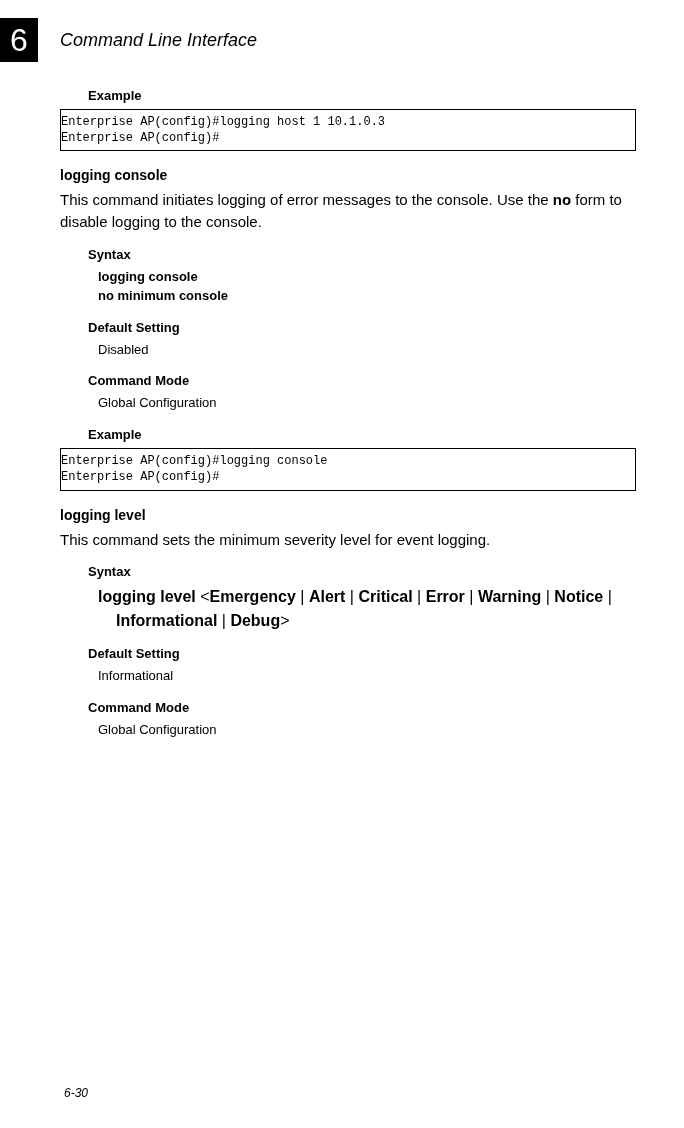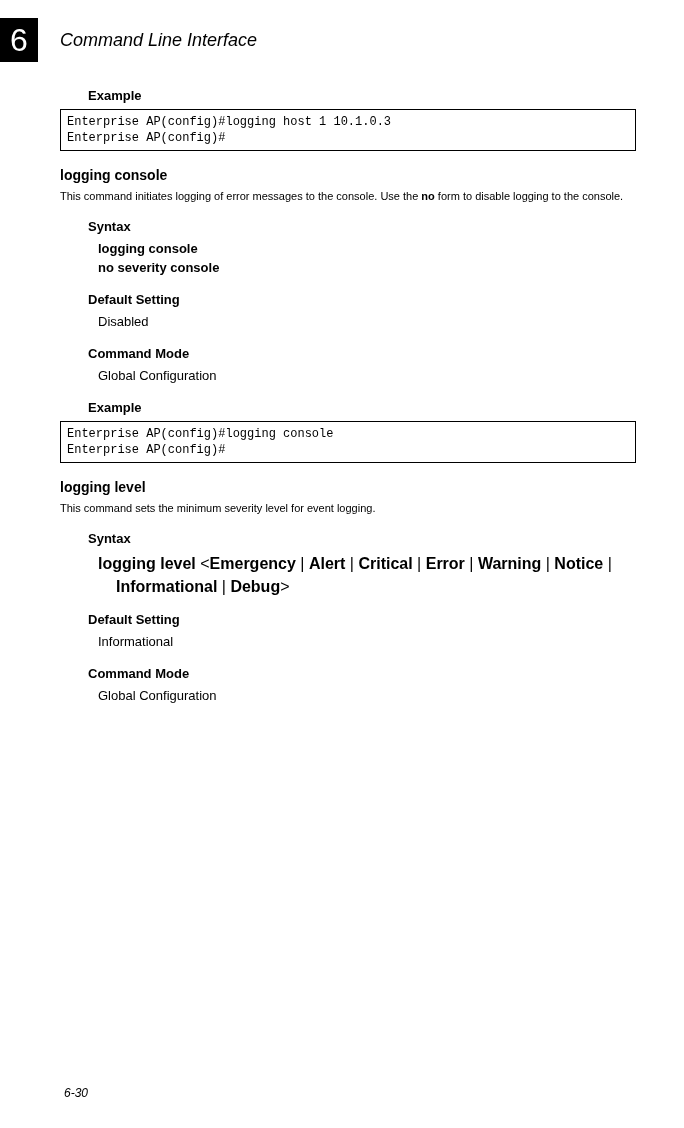--- a/index.html
+++ b/index.html
@@ -49,33 +49,33 @@
       margin-bottom: 6px;
       padding-left: 28px;
     }
     .command-heading {
       font-size: 14px;
       font-weight: bold;
       margin-top: 16px;
       margin-bottom: 6px;
     }
     .body-text {
-      font-size: 11px;
+      font-size: 15px;
       line-height: 1.45;
       margin-bottom: 4px;
     }
     .indent {
       margin-left: 38px;
       font-size: 13px;
       line-height: 1.45;
       margin-bottom: 4px;
     }
     .code-box {
       border: 1px solid #000;
-      padding: 4px 6px;
+      padding: 4px 0;
       font-family: "Courier New", monospace;
       font-size: 12px;
       line-height: 1.35;
       margin-top: 4px;
       margin-bottom: 4px;
       white-space: pre;
     }
     .bold {
       font-weight: bold;
     }
@@ -107,21 +107,21 @@
   <div class="code-box">Enterprise AP(config)#logging host 1 10.1.0.3
 Enterprise AP(config)#</div>
 
   <div class="command-heading">logging console</div>
   <p class="body-text">
     <span>This command initiates logging of error messages to the console. Use the </span><span class="bold">no</span><span> form to disable logging to the console.</span>
   </p>
 
   <div class="section-heading">Syntax</div>
   <div class="indent bold">logging console</div>
-  <div class="indent bold" style="margin-top:-4px;">no severity console</div>
+  <div class="indent bold" style="margin-top:-4px;">no minimum console</div>
 
   <div class="section-heading">Default Setting</div>
   <div class="indent">Disabled</div>
 
   <div class="section-heading">Command Mode</div>
   <div class="indent">Global Configuration</div>
 
   <div class="section-heading">Example</div>
   <div class="code-box">Enterprise AP(config)#logging console
 Enterprise AP(config)#</div>

